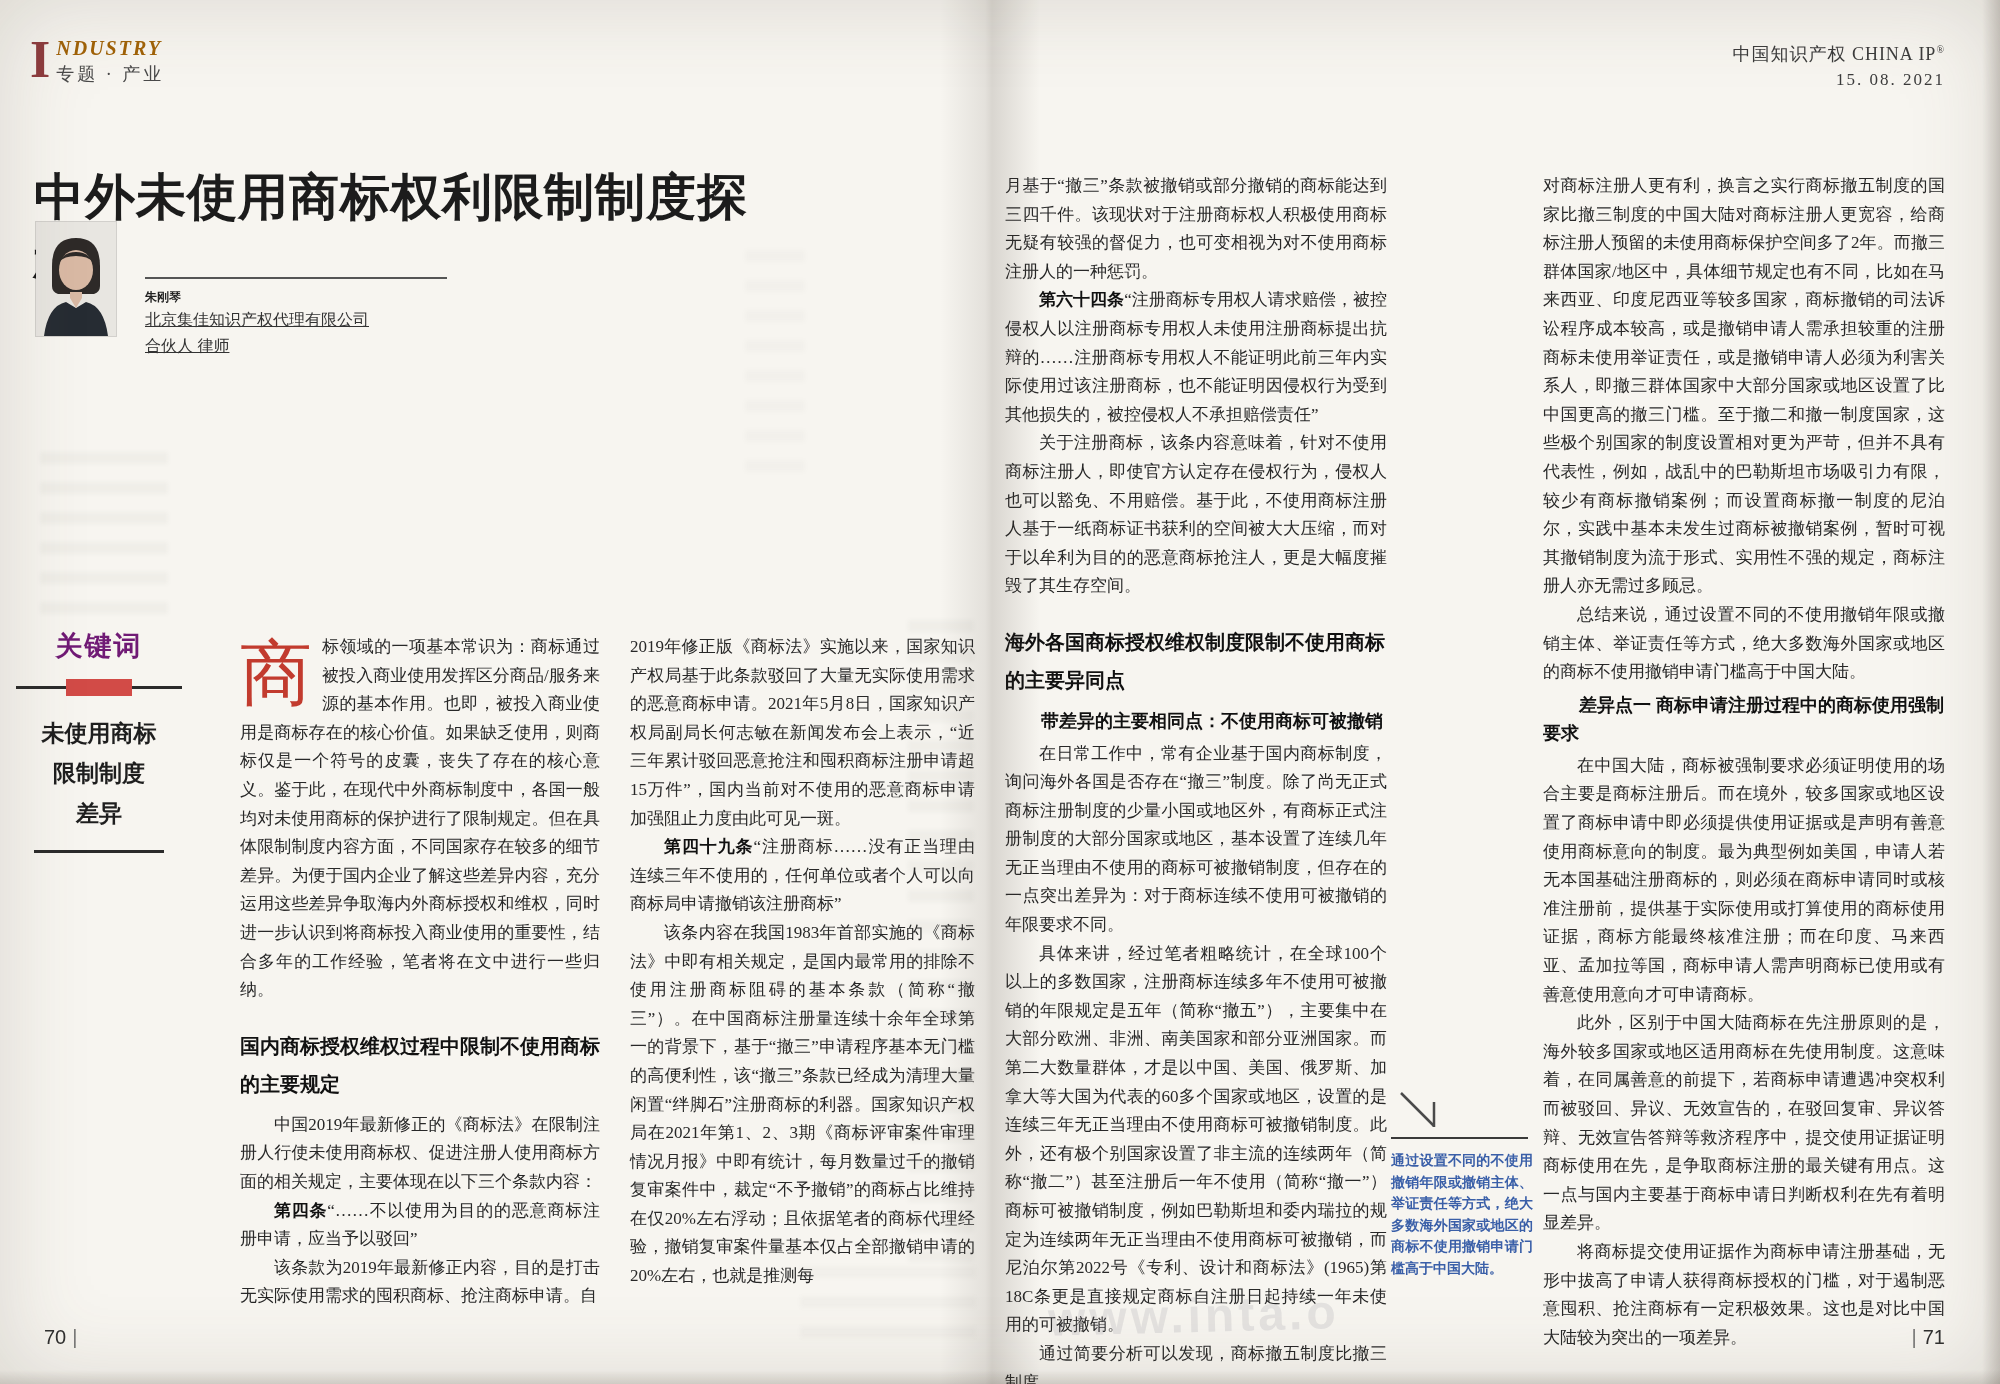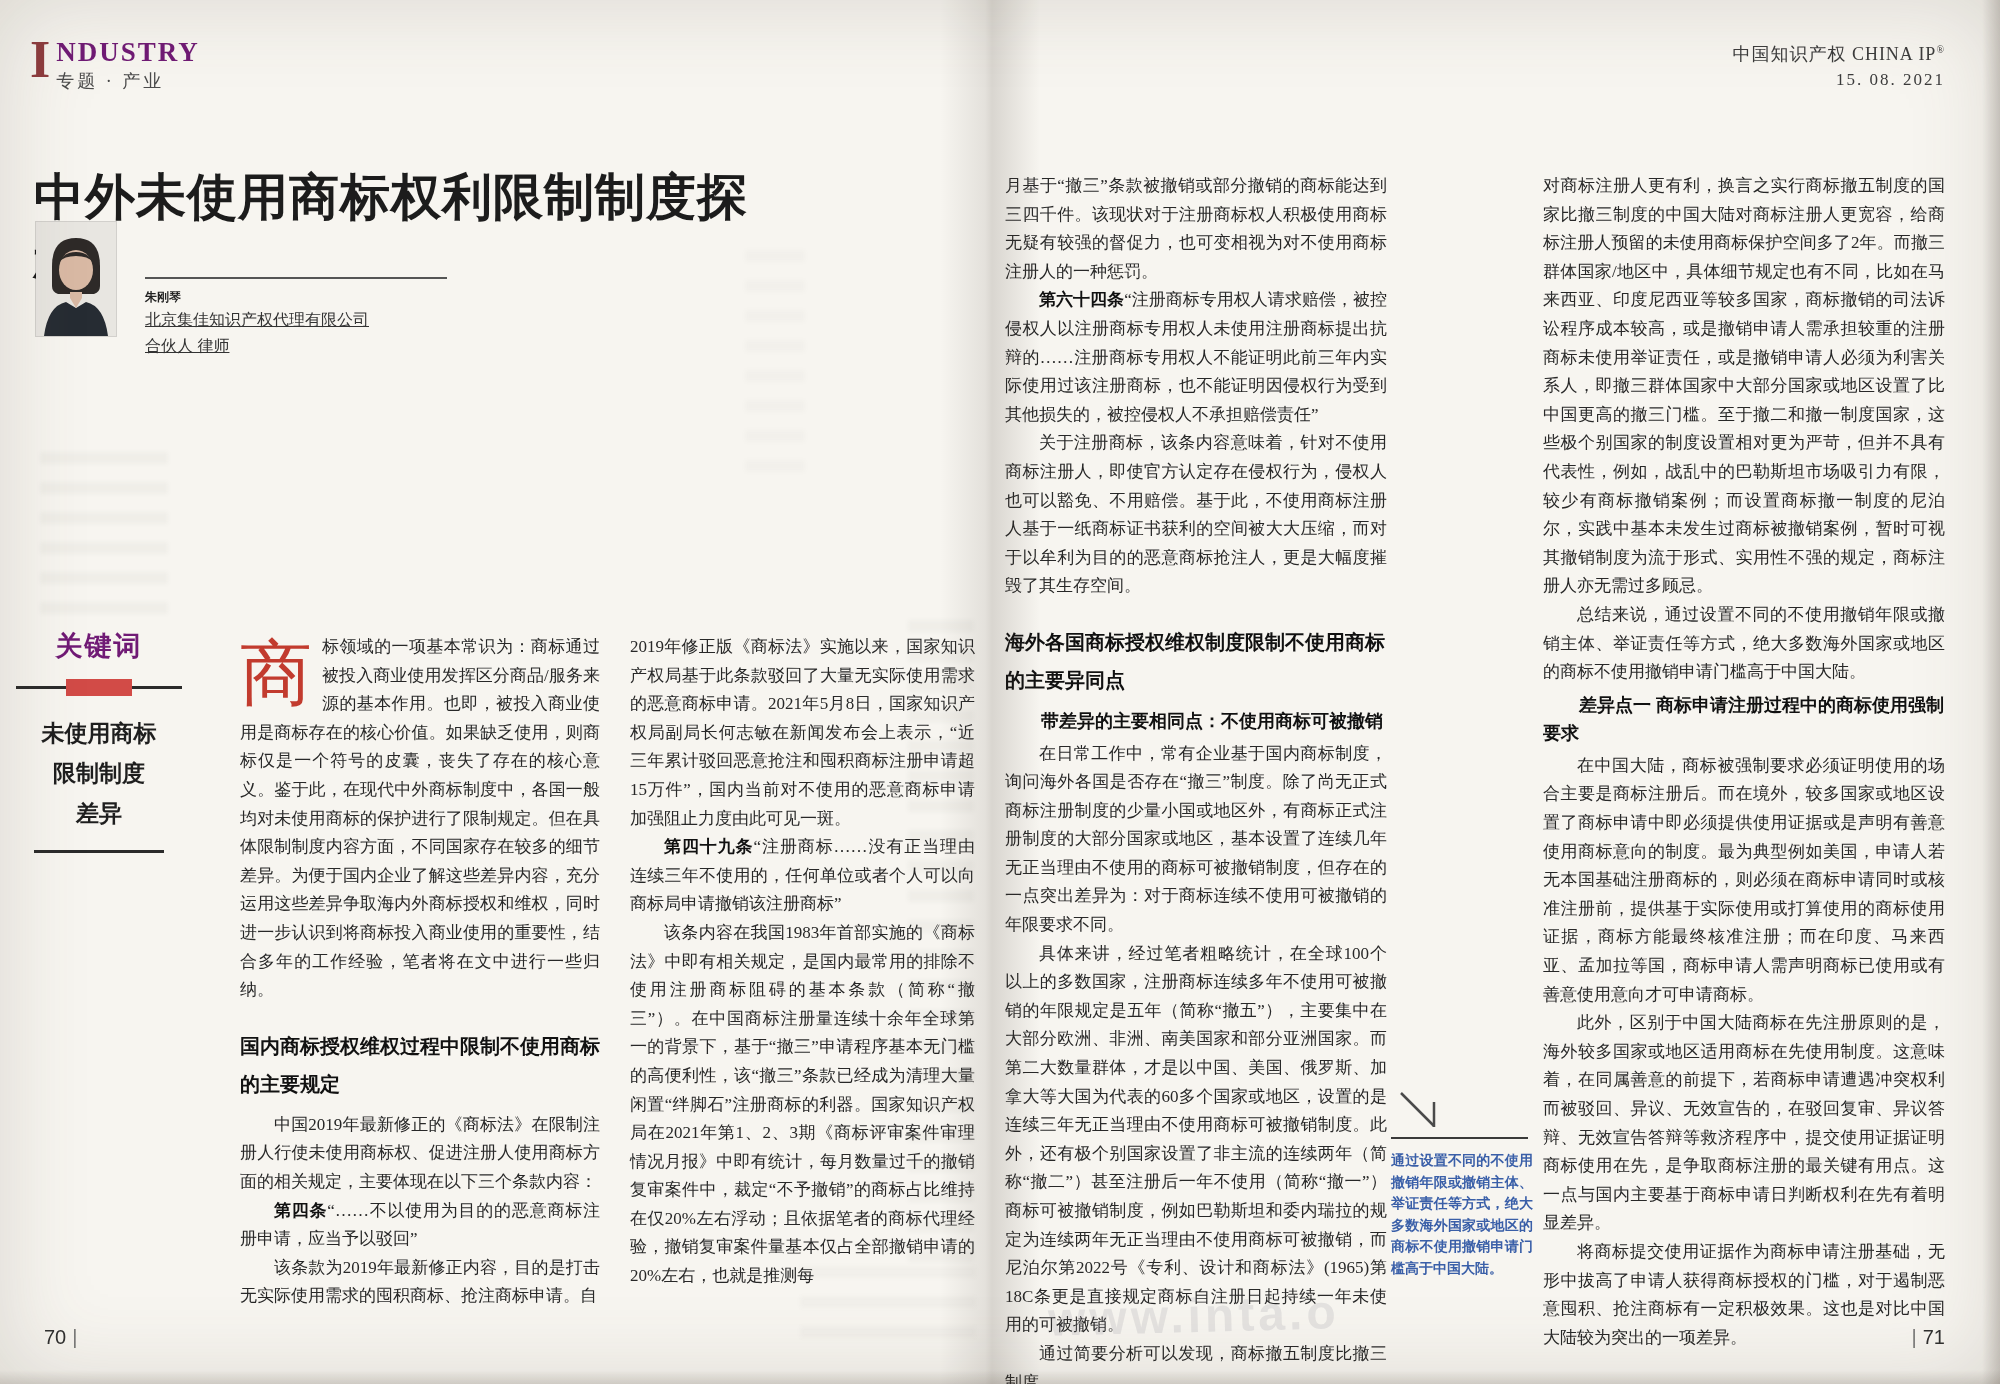--- a/index.html
+++ b/index.html
@@ -10,21 +10,21 @@
   
   .fold{position:absolute;top:0;left:940px;width:100px;height:1384px;pointer-events:none;
         background:linear-gradient(90deg,rgba(0,0,0,0) 0%,rgba(60,50,40,.10) 45%,rgba(60,50,40,.16) 52%,rgba(0,0,0,0) 100%);}
   .edge-r{position:absolute;top:0;right:0;width:18px;height:100%;background:linear-gradient(90deg,rgba(0,0,0,0),rgba(70,60,50,.22));}
   .edge-b{position:absolute;left:0;bottom:0;width:100%;height:14px;background:linear-gradient(0deg,rgba(70,60,50,.16),rgba(0,0,0,0));}
 
   
   .hdr-left{position:absolute;left:30px;top:38px;display:flex;align-items:flex-start;}
   .hdr-left .big-i{font-family:"Liberation Serif",serif;font-weight:bold;color:#8e3b3e;font-size:52px;line-height:.85;margin-right:6px;}
   .hdr-left .hdr-lines{display:flex;flex-direction:column;}
-  .hdr-left .en{font-family:"Liberation Serif",serif;color:#701a75;font-size:27px;font-weight:bold;letter-spacing:2px;line-height:1.05;}
+  .hdr-left .en{font-family:"Liberation Serif",serif;color:#a16207;font-size:20px;font-weight:bold;letter-spacing:2px;line-height:1.05;font-style:italic;}
   .hdr-left .zh{font-size:18px;color:#4a4a4a;letter-spacing:3px;margin-top:3px;}
   .hdr-right{position:absolute;left:1545px;top:42px;width:400px;text-align:right;color:#3c3c3c;}
   .hdr-right .jr{font-size:18px;letter-spacing:1px;}
   .hdr-right .jr sup{font-size:10px;}
   .hdr-right .dt{font-size:17px;margin-top:4px;letter-spacing:2px;}
 
   
   .title{position:absolute;left:34px;top:164px;width:760px;font-family:"Liberation Sans","DejaVu Sans",sans-serif;
          font-weight:900;font-size:50px;letter-spacing:1px;color:#1c1c1c;}
   .author-rule{position:absolute;left:145px;top:277px;width:302px;height:2px;background:#555;}

